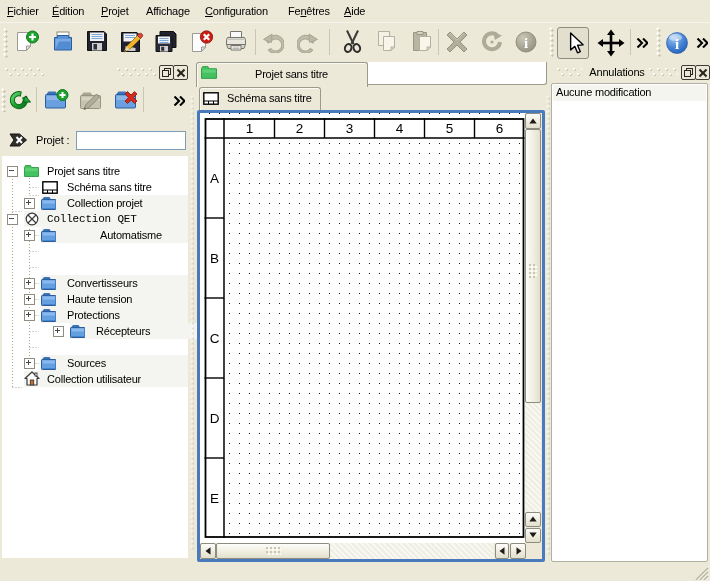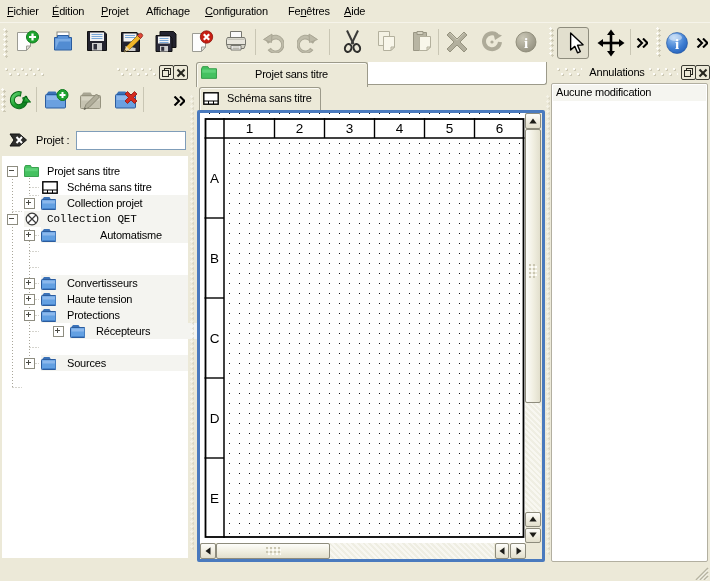--- a/index.html
+++ b/index.html
@@ -388,20 +388,29 @@
       <span class="tlabel" style="left:65px;">Récepteurs</span>
     </div>
     <div class="trow" style="top:199px;">
           <div class="tband" style="left:39px;width:147px;"></div>
       <div class="texp plus" style="left:22px;"></div>
       <svg class="ticon" style="left:39px;top:1px;width:15px;height:14px;" viewBox="0 0 15 14">
             <use href="#bf"></use>
           </svg>
       <span class="tlabel" style="left:65px;">Sources</span>
     </div>
+    <div class="trow" style="top:215px;">
+          <div class="tband" style="left:22px;width:164px;"></div>
+      <svg class="ticon" style="left:22px;top:0px;width:16px;height:15px;" viewBox="0 0 16 15">
+        <path d="M8,1 L1,7.5 h2 V14 h10 V7.5 h2 Z" fill="#fdfdfd" stroke="#3a3a3a" stroke-width="1.2" stroke-linejoin="round"></path>
+        <rect x="6.3" y="9" width="3.4" height="5" fill="#d06820" stroke="#3a3a3a" stroke-width="0.9"></rect>
+        <rect x="11" y="2" width="2" height="3" fill="#fdfdfd" stroke="#3a3a3a" stroke-width="0.9"></rect>
+      </svg>
+      <span class="tlabel" style="left:45px;">Collection utilisateur</span>
+    </div>
   </div>
 </div>
 
 <div id="central">
 
   <div class="abs" style="left:368px;top:62px;width:178px;height:22px;background:#fff;border-bottom:1px solid #9c9a8a;border-right:1px solid #9c9a8a;border-radius:0 0 3px 0;"></div>
 
   <div class="abs" style="left:196px;top:62px;width:172px;height:25px;background:#ece9d8;border:1px solid #9c9a8a;border-bottom:none;border-radius:3px 3px 0 0;box-sizing:border-box;box-shadow:inset 0 1px 0 #fbfaf3,inset 1px 0 0 #fbfaf3;"></div>
   <svg class="abs" style="left:201px;top:66px;width:16px;height:13px;" viewBox="0 0 15 12">
     <path d="M0.5,2.5 L1.5,0.5 h5 l1,2 h7 v9 h-14 Z" fill="#45c160" stroke="#2f9a44" stroke-width="0.9"></path>

